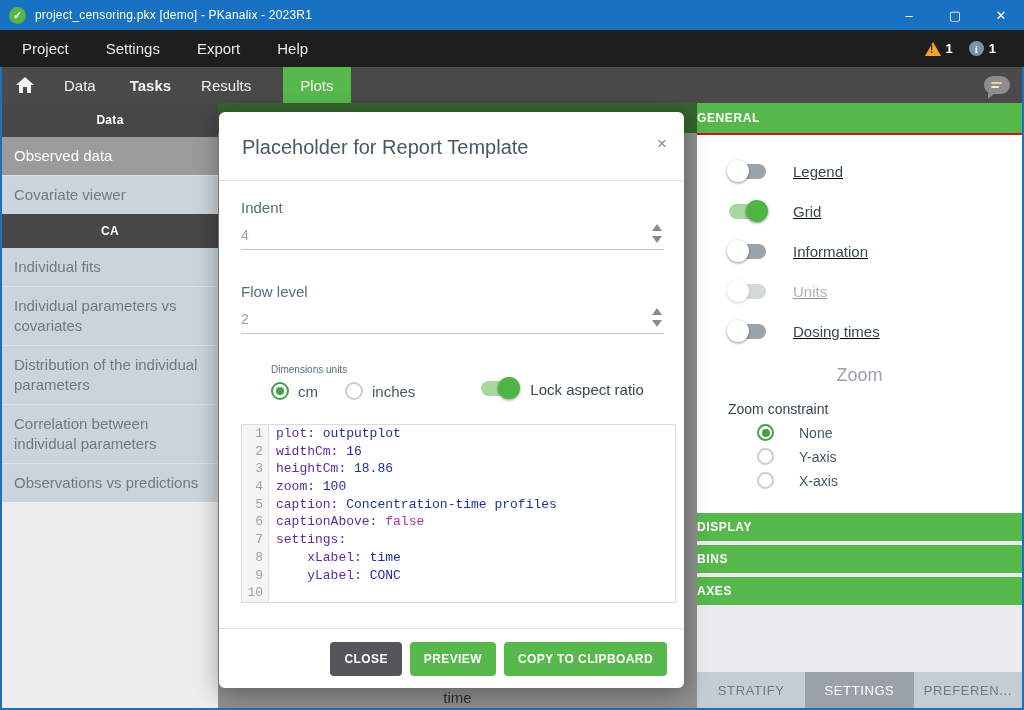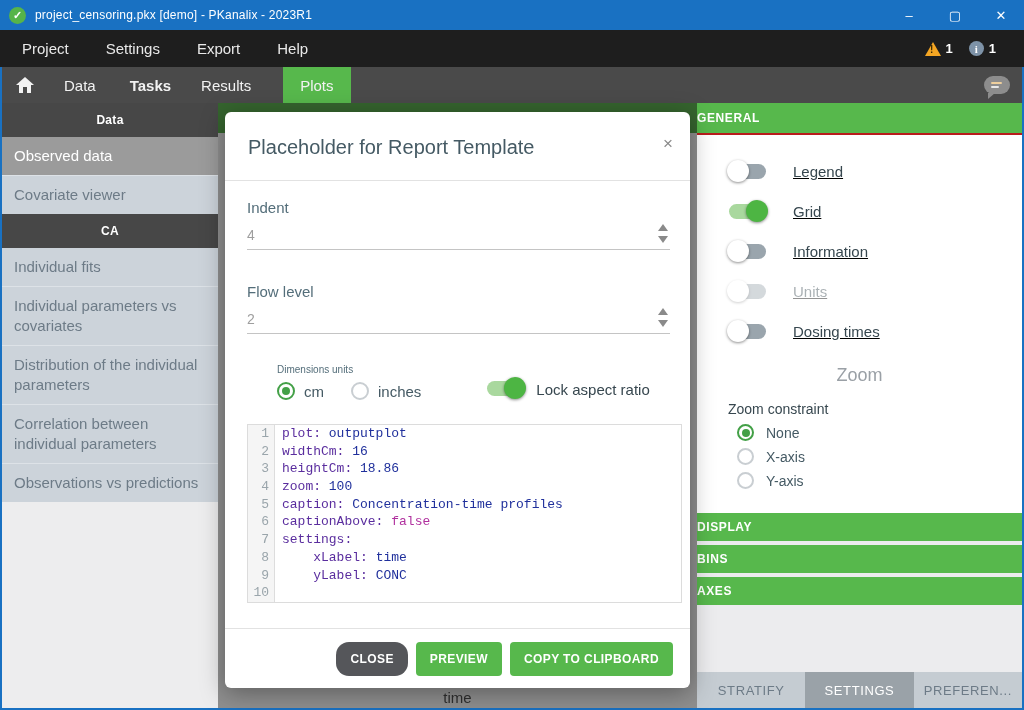--- a/index.html
+++ b/index.html
@@ -55,21 +55,21 @@
   .side-item + .side-item { border-top:1px solid #dde2e7; }
   .side-item.selected { background:#9b9b9b; color:#fff; }
   .side-rest { flex:1; background:#ededee; }
 
   
   .middle { flex:1; position:relative; background:#8f8f8f; min-width:0; }
   .mid-greenbar { height:30px; background:#35642e; }
   .time-label { position:absolute; left:0; right:0; bottom:2px; text-align:center; color:#2f2f2f; font-size:15px; }
 
   
-  .modal { position:absolute; left:7px; top:9px; width:465px; height:576px; background:#fff; border-radius:6px;
+  .modal { position:absolute; left:1px; top:9px; width:465px; height:576px; background:#fff; border-radius:6px;
            box-shadow:0 5px 24px rgba(0,0,0,.35); display:flex; flex-direction:column; }
   .m-header { height:69px; border-bottom:1px solid #e2e2e2; position:relative; flex:none; }
   .m-title { position:absolute; left:23px; top:24px; font-size:20px; color:#455a64; }
   .m-close { position:absolute; right:17px; top:22px; font-size:17px; color:#8a8a8a; }
   .m-body { flex:1; padding:18px 16px 0 22px; position:relative; }
   .f-label { font-size:15px; color:#546e7a; margin-bottom:8px; }
   .f-row { display:flex; align-items:flex-end; border-bottom:1px solid #c4c4c4; padding-bottom:6px; margin-right:4px; }
   .f-value { font-size:14px; color:#9e9e9e; flex:1; }
   .spinner { display:flex; flex-direction:column; gap:5px; margin-right:2px; }
   .sp-up { width:0; height:0; border-left:5px solid transparent; border-right:5px solid transparent; border-bottom:7px solid #8a8a8a; }
@@ -99,33 +99,33 @@
   .ln { width:27px; flex:none; background:#f5f5f5; border-right:1px solid #ddd; color:#9aa5ab; text-align:right; padding-right:5px; }
   .ct { padding-left:7px; white-space:pre; }
   .k { color:#5a2d9e; }
   .v { color:#20309c; }
   .v.bool { color:#b0309e; }
 
   .m-footer { height:60px; border-top:1px solid #e2e2e2; flex:none; display:flex; align-items:center;
               justify-content:flex-end; gap:8px; padding-right:17px; }
   .btn { border:none; border-radius:4px; color:#fff; font-size:12px; font-weight:bold; letter-spacing:.4px;
          padding:10px 14px; font-family:"Liberation Sans", sans-serif; }
-  .btn.dark { background:#55565a;border-radius:13px; }
+  .btn.dark { background:#55565a; }
   .btn.green { background:#57b84c; }
 
   
   .rightpanel { width:325px; flex:none; display:flex; flex-direction:column; background:#ececee; }
   .rp-header { background:#57b84c; border-bottom:2px solid #b91c1c; color:#fff; font-size:12px; font-weight:bold;
                text-align:left; padding:8px 0; letter-spacing:.6px; flex:none; }
   .rp-white { background:#fff; padding-top:16px; flex:none; height:378px; }
   .trow { display:flex; align-items:center; padding-left:32px; height:40px; gap:27px;text-decoration:underline; }
   .trow.disabled { opacity:.42; }
   .zoom-h { text-align:center; font-size:18px; color:#9aa0a6; margin-top:14px; }
   .zc-label { font-size:14px; color:#37474f; padding-left:31px; margin-top:15px; }
-  .rrow { display:flex; align-items:center; gap:12px; padding-left:40px; margin-top:7px; height:17px; }
+  .rrow { display:flex; align-items:center; gap:25px; padding-left:60px; margin-top:7px; height:17px; }
   .rrow .radio { width:17px; height:17px; }
   .rrow .radio.checked:after { left:2.5px; top:2.5px; }
   .rrow .r-label { font-size:14px; margin-right:0; }
   .rp-bar { background:#57b84c; color:#fff; font-size:12px; font-weight:bold; text-align:left; letter-spacing:.6px;
             padding:7px 0; margin-top:4px; flex:none; }
   .rp-bar.first { margin-top:0; }
   .rp-gray { flex:1; background:#ececee; }
   .rp-tabs { height:36px; flex:none; display:flex; }
   .rp-tab { flex:1; display:flex; align-items:center; justify-content:center; font-size:13px; color:#6d7b87;
             background:#c5ccd2; letter-spacing:.6px; }
@@ -333,25 +333,25 @@
             <span class="t-label">Dosing times</span>
           </div>
           <div class="zoom-h">Zoom</div>
           <div class="zc-label">Zoom constraint</div>
           <div class="rrow">
             <span class="radio checked"></span>
             <span class="r-label">None</span>
           </div>
           <div class="rrow">
             <span class="radio"></span>
-            <span class="r-label">X-axis</span>
+            <span class="r-label">Y-axis</span>
           </div>
           <div class="rrow">
             <span class="radio"></span>
-            <span class="r-label">Y-axis</span>
+            <span class="r-label">X-axis</span>
           </div>
         </div>
         <div class="rp-bar first">DISPLAY</div>
         <div class="rp-bar">BINS</div>
         <div class="rp-bar">AXES</div>
         <div class="rp-gray"></div>
         <div class="rp-tabs">
           <div class="rp-tab">STRATIFY</div>
           <div class="rp-tab active">SETTINGS</div>
           <div class="rp-tab">PREFEREN...</div>

